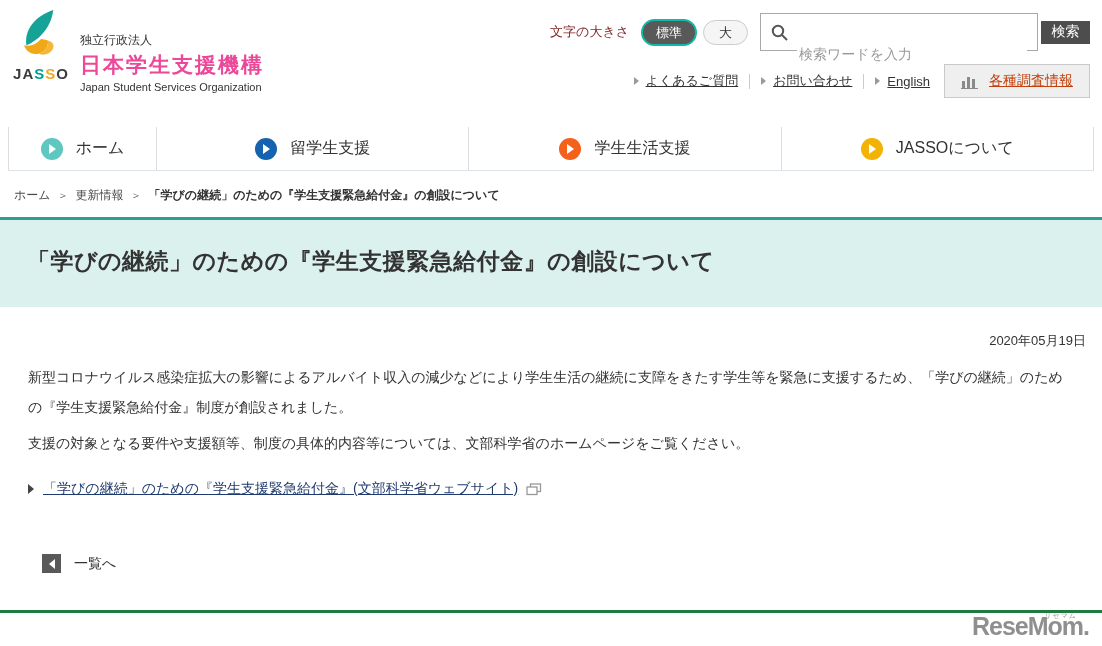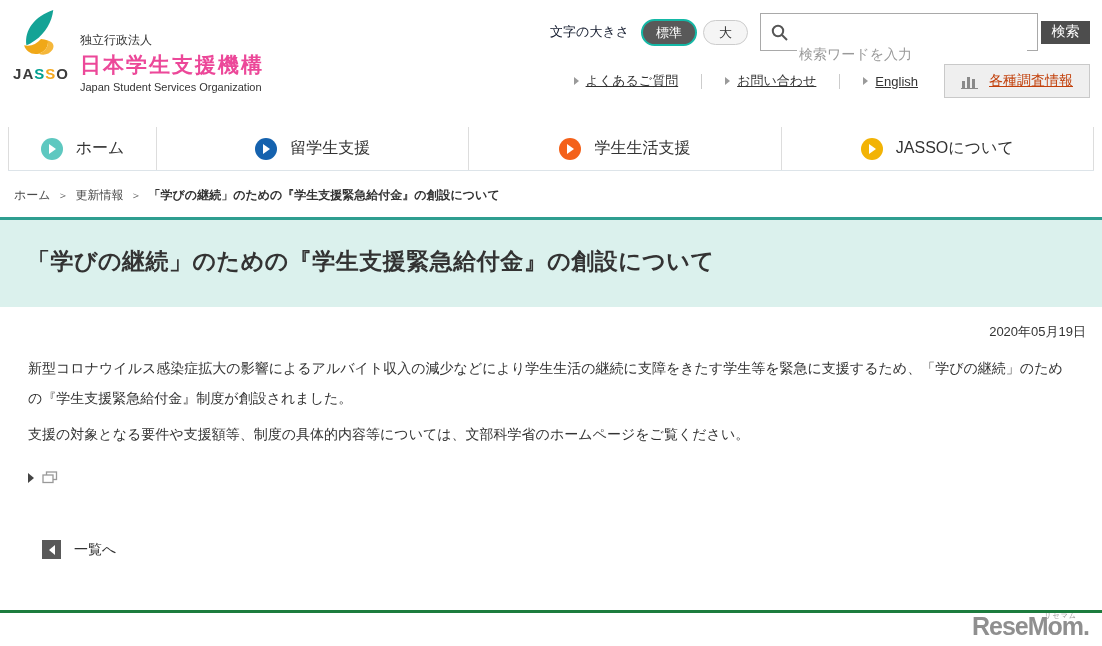--- a/index.html
+++ b/index.html
@@ -18,31 +18,31 @@
   .jasso-word { font-size:15px; font-weight:bold; letter-spacing:1px; margin-top:1px; color:#3c3c3c; }
   .jasso-word .s1 { color:#00a091; }
   .jasso-word .s2 { color:#f5a81e; }
   .logo-text { margin-left:8px; padding-top:24px; }
   .org-type { font-size:12px; color:#333; }
   .org-name { font-size:21px; font-weight:bold; letter-spacing:2px; margin-top:2px; color:#ec4899; }
   .org-en { font-size:11px; font-weight:normal; margin-top:2px; color:#333; }
 
   .header-right { position:absolute; right:12px; top:13px; }
   .hr-row1 { display:flex; align-items:center; justify-content:flex-end; }
-  .ts-label { font-size:13px; margin-right:12px; color:#0f172a; }
+  .ts-label { font-size:13px; margin-right:12px; color:#7f1d1d; }
   .pill { border-radius:15px; font-size:13px; padding:5px 13px; line-height:1; cursor:pointer; }
   .pill-standard { background:#595959; color:#fff; margin-right:6px; border:2px solid #14b8a6; }
   .pill-large { background:#f5f5f5; border:1px solid #ccc; color:#333; margin-right:12px; padding:5px 15px; }
   .search-box { display:flex; align-items:center; border:1px solid #a9a9a9; height:38px; width:278px; padding:0 10px; background:#fff; }
   .search-box svg { flex:0 0 auto; }
   .search-input { border:none; outline:none; flex:1; min-width:0; font-size:14px; margin-left:9px; color:#333; font-family:inherit;margin-top:44px; }
   .search-input::placeholder { color:#9a9a9a; }
   .search-btn { height:23px; width:49px; background:#4d4d4d; color:#fff; border:none; font-size:14px; margin-left:3px; cursor:pointer; font-family:inherit; }
 
-  .hr-row2 { display:flex; align-items:center; justify-content:flex-end; margin-top:13px;gap:12px; }
+  .hr-row2 { display:flex; align-items:center; justify-content:flex-end; margin-top:13px; }
   .hlink { display:flex; align-items:center; cursor:pointer; }
   .tri-right { width:0; height:0; border-left:5px solid #9a9a9a; border-top:4px solid transparent; border-bottom:4px solid transparent; }
   .hlink-label { text-decoration:underline; color:#333; margin-left:7px; font-size:13px; }
   .hsep { width:1px; height:15px; background:#ccc; margin:0 11px; }
   .survey-btn { display:flex; align-items:center; margin-left:14px; background:#efefef; border:1px solid #c9c9c9; padding:7px 16px; cursor:pointer; }
   .survey-label { font-size:14px; text-decoration:underline; margin-left:10px; color:#c2410c; }
 
   
   .nav { display:flex; height:44px; margin:0 8px; border-bottom:1px solid #dde4e9; }
   .nav-item { display:flex; align-items:center; justify-content:center; border-left:1px solid #ddd; cursor:pointer; background:#fff; }
@@ -60,21 +60,21 @@
   .breadcrumb { display:flex; align-items:center; padding:16px 14px 13px; font-size:12px; color:#4a4a4a; }
   .crumb { cursor:pointer; }
   .crumb-sep { margin:0 7px; font-size:11px; color:#555; }
   .crumb-current { font-weight:bold; color:#333; }
 
   
   .title-banner { border-top:3px solid #2f9e90; background:#dbf1ed; padding:26px 27px 30px; }
   .page-title { font-size:23px; font-weight:bold; color:#333; letter-spacing:0.5px; }
 
   
-  .date-row { text-align:right; font-size:13px; padding:16px 16px 6px; color:#333; }
+  .date-row { text-align:right; font-size:13px; padding:25px 16px 6px; color:#333; }
   .content { padding:0 28px; }
   .para { font-size:14px; line-height:30px; margin:6px 0; color:#333; }
   .doc-link-row { display:flex; align-items:center; margin-top:22px; }
   .tri-link { width:0; height:0; border-left:6px solid #444; border-top:5px solid transparent; border-bottom:5px solid transparent; }
   .doc-link { font-size:14px; color:#1f3a6e; text-decoration:underline; margin-left:9px; cursor:pointer; }
   .ext-icon { margin-left:8px; display:inline-flex; }
 
   .back-row { display:flex; align-items:center; margin:56px 0 0 14px; }
   .back-btn { width:19px; height:19px; background:#595959; display:flex; align-items:center; justify-content:center; cursor:pointer; }
   .tri-left { width:0; height:0; border-right:6px solid #fff; border-top:5px solid transparent; border-bottom:5px solid transparent; }
@@ -182,20 +182,21 @@
 </div>
 
 <div class="date-row">2020年05月19日</div>
 
 <div class="content">
   <p class="para">新型コロナウイルス感染症拡大の影響によるアルバイト収入の減少などにより学生生活の継続に支障をきたす学生等を緊急に支援するため、「学びの継続」のための『学生支援緊急給付金』制度が創設されました。</p>
   <p class="para">支援の対象となる要件や支援額等、制度の具体的内容等については、文部科学省のホームページをご覧ください。</p>
 
   <div class="doc-link-row">
     <span class="tri-link"></span>
+    <span class="doc-link">「学びの継続」のための『学生支援緊急給付金』(文部科学省ウェブサイト)</span>
     <span class="ext-icon">
       <svg width="16" height="13" viewBox="0 0 16 13">
         <rect x="4.5" y="1" width="10" height="7.5" fill="#fff" stroke="#999" stroke-width="1.3"></rect>
         <rect x="1" y="4" width="10" height="7.5" fill="#fff" stroke="#999" stroke-width="1.3"></rect>
       </svg>
     </span>
   </div>
 
   <div class="back-row">
     <span class="back-btn">

